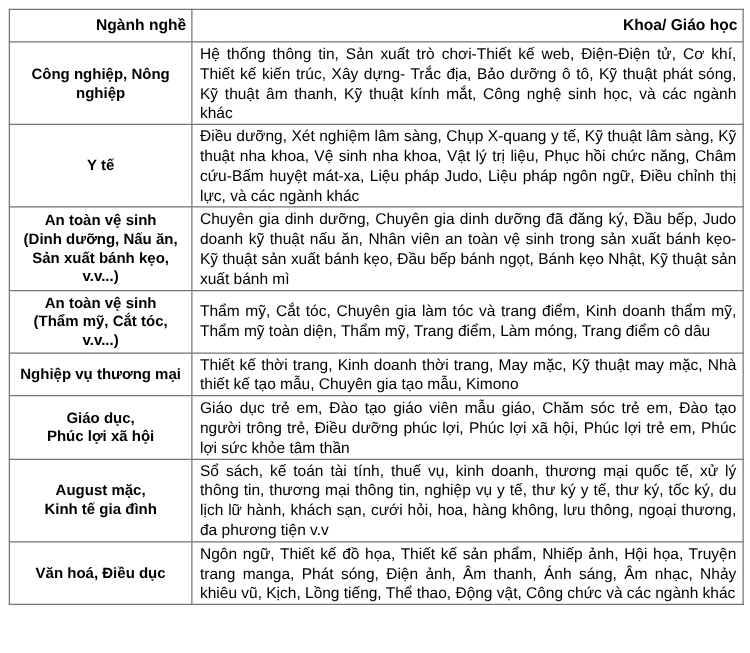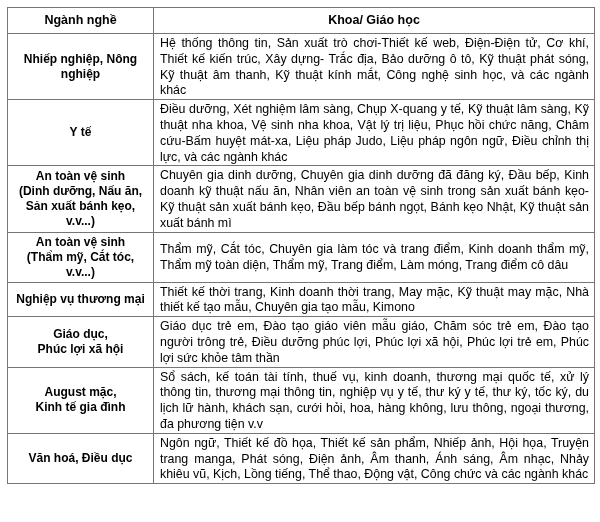--- a/index.html
+++ b/index.html
@@ -27,21 +27,21 @@
   table.course-table td {
     border: 1px solid #757575;
     vertical-align: middle;
     box-sizing: border-box;
   }
   col.col-field  { width: 146px; }
   col.col-course { width: 441px; }
   th.header-cell {
     font-size: 12.5px;
     font-weight: bold;
-    text-align: center;
+    text-align: right;
     padding: 5px 4px 5px 4px;
     line-height: 15px;
     margin-left: 40px;
   }
   td.field-cell {
     font-size: 12px;
     font-weight: bold;
     text-align: center;
     padding: 2px 3px;
     line-height: 15px;
@@ -64,31 +64,31 @@
       <col class="col-course">
     </colgroup>
     <thead>
       <tr>
         <th class="header-cell">Ngành nghề</th>
         <th class="header-cell">Khoa/ Giáo học</th>
       </tr>
     </thead>
     <tbody>
       <tr>
-        <td class="field-cell">Nhiếp nghiệp, Nông nghiệp</td>
+        <td class="field-cell">Công nghiệp, Nông nghiệp</td>
         <td class="course-cell">Hệ thống thông tin, Sản xuất trò chơi-Thiết kế web, Điện-Điện tử, Cơ khí, Thiết kế kiến trúc, Xây dựng- Trắc địa, Bảo dưỡng ô tô, Kỹ thuật phát sóng, Kỹ thuật âm thanh, Kỹ thuật kính mắt, Công nghệ sinh học, và các ngành khác</td>
       </tr>
       <tr>
         <td class="field-cell">Y tế</td>
         <td class="course-cell">Điều dưỡng, Xét nghiệm lâm sàng, Chụp X-quang y tế, Kỹ thuật lâm sàng, Kỹ thuật nha khoa, Vệ sinh nha khoa, Vật lý trị liệu, Phục hồi chức năng, Châm cứu-Bấm huyệt mát-xa, Liệu pháp Judo, Liệu pháp ngôn ngữ, Điều chỉnh thị lực, và các ngành khác</td>
       </tr>
       <tr>
         <td class="field-cell">An toàn vệ sinh
 (Dinh dưỡng, Nấu ăn, Sản xuất bánh kẹo, v.v...)</td>
-        <td class="course-cell">Chuyên gia dinh dưỡng, Chuyên gia dinh dưỡng đã đăng ký, Đầu bếp, Kinh doanh kỹ thuật nấu ăn, Nhân viên an toàn vệ sinh trong sản xuất bánh kẹo- Kỹ thuật sản xuất bánh kẹo, Đầu bếp bánh ngọt, Bánh kẹo Nhật, Kỹ thuật sản xuất bánh mì</td>
+        <td class="course-cell">Chuyên gia dinh dưỡng, Chuyên gia dinh dưỡng đã đăng ký, Đầu bếp, Judo doanh kỹ thuật nấu ăn, Nhân viên an toàn vệ sinh trong sản xuất bánh kẹo- Kỹ thuật sản xuất bánh kẹo, Đầu bếp bánh ngọt, Bánh kẹo Nhật, Kỹ thuật sản xuất bánh mì</td>
       </tr>
       <tr>
         <td class="field-cell">An toàn vệ sinh
 (Thẩm mỹ, Cắt tóc, v.v...)</td>
         <td class="course-cell">Thẩm mỹ, Cắt tóc, Chuyên gia làm tóc và trang điểm, Kinh doanh thẩm mỹ, Thẩm mỹ toàn diện, Thẩm mỹ, Trang điểm, Làm móng, Trang điểm cô dâu</td>
       </tr>
       <tr>
         <td class="field-cell">Nghiệp vụ thương mại</td>
         <td class="course-cell">Thiết kế thời trang, Kinh doanh thời trang, May mặc, Kỹ thuật may mặc, Nhà thiết kế tạo mẫu, Chuyên gia tạo mẫu, Kimono</td>
       </tr>

